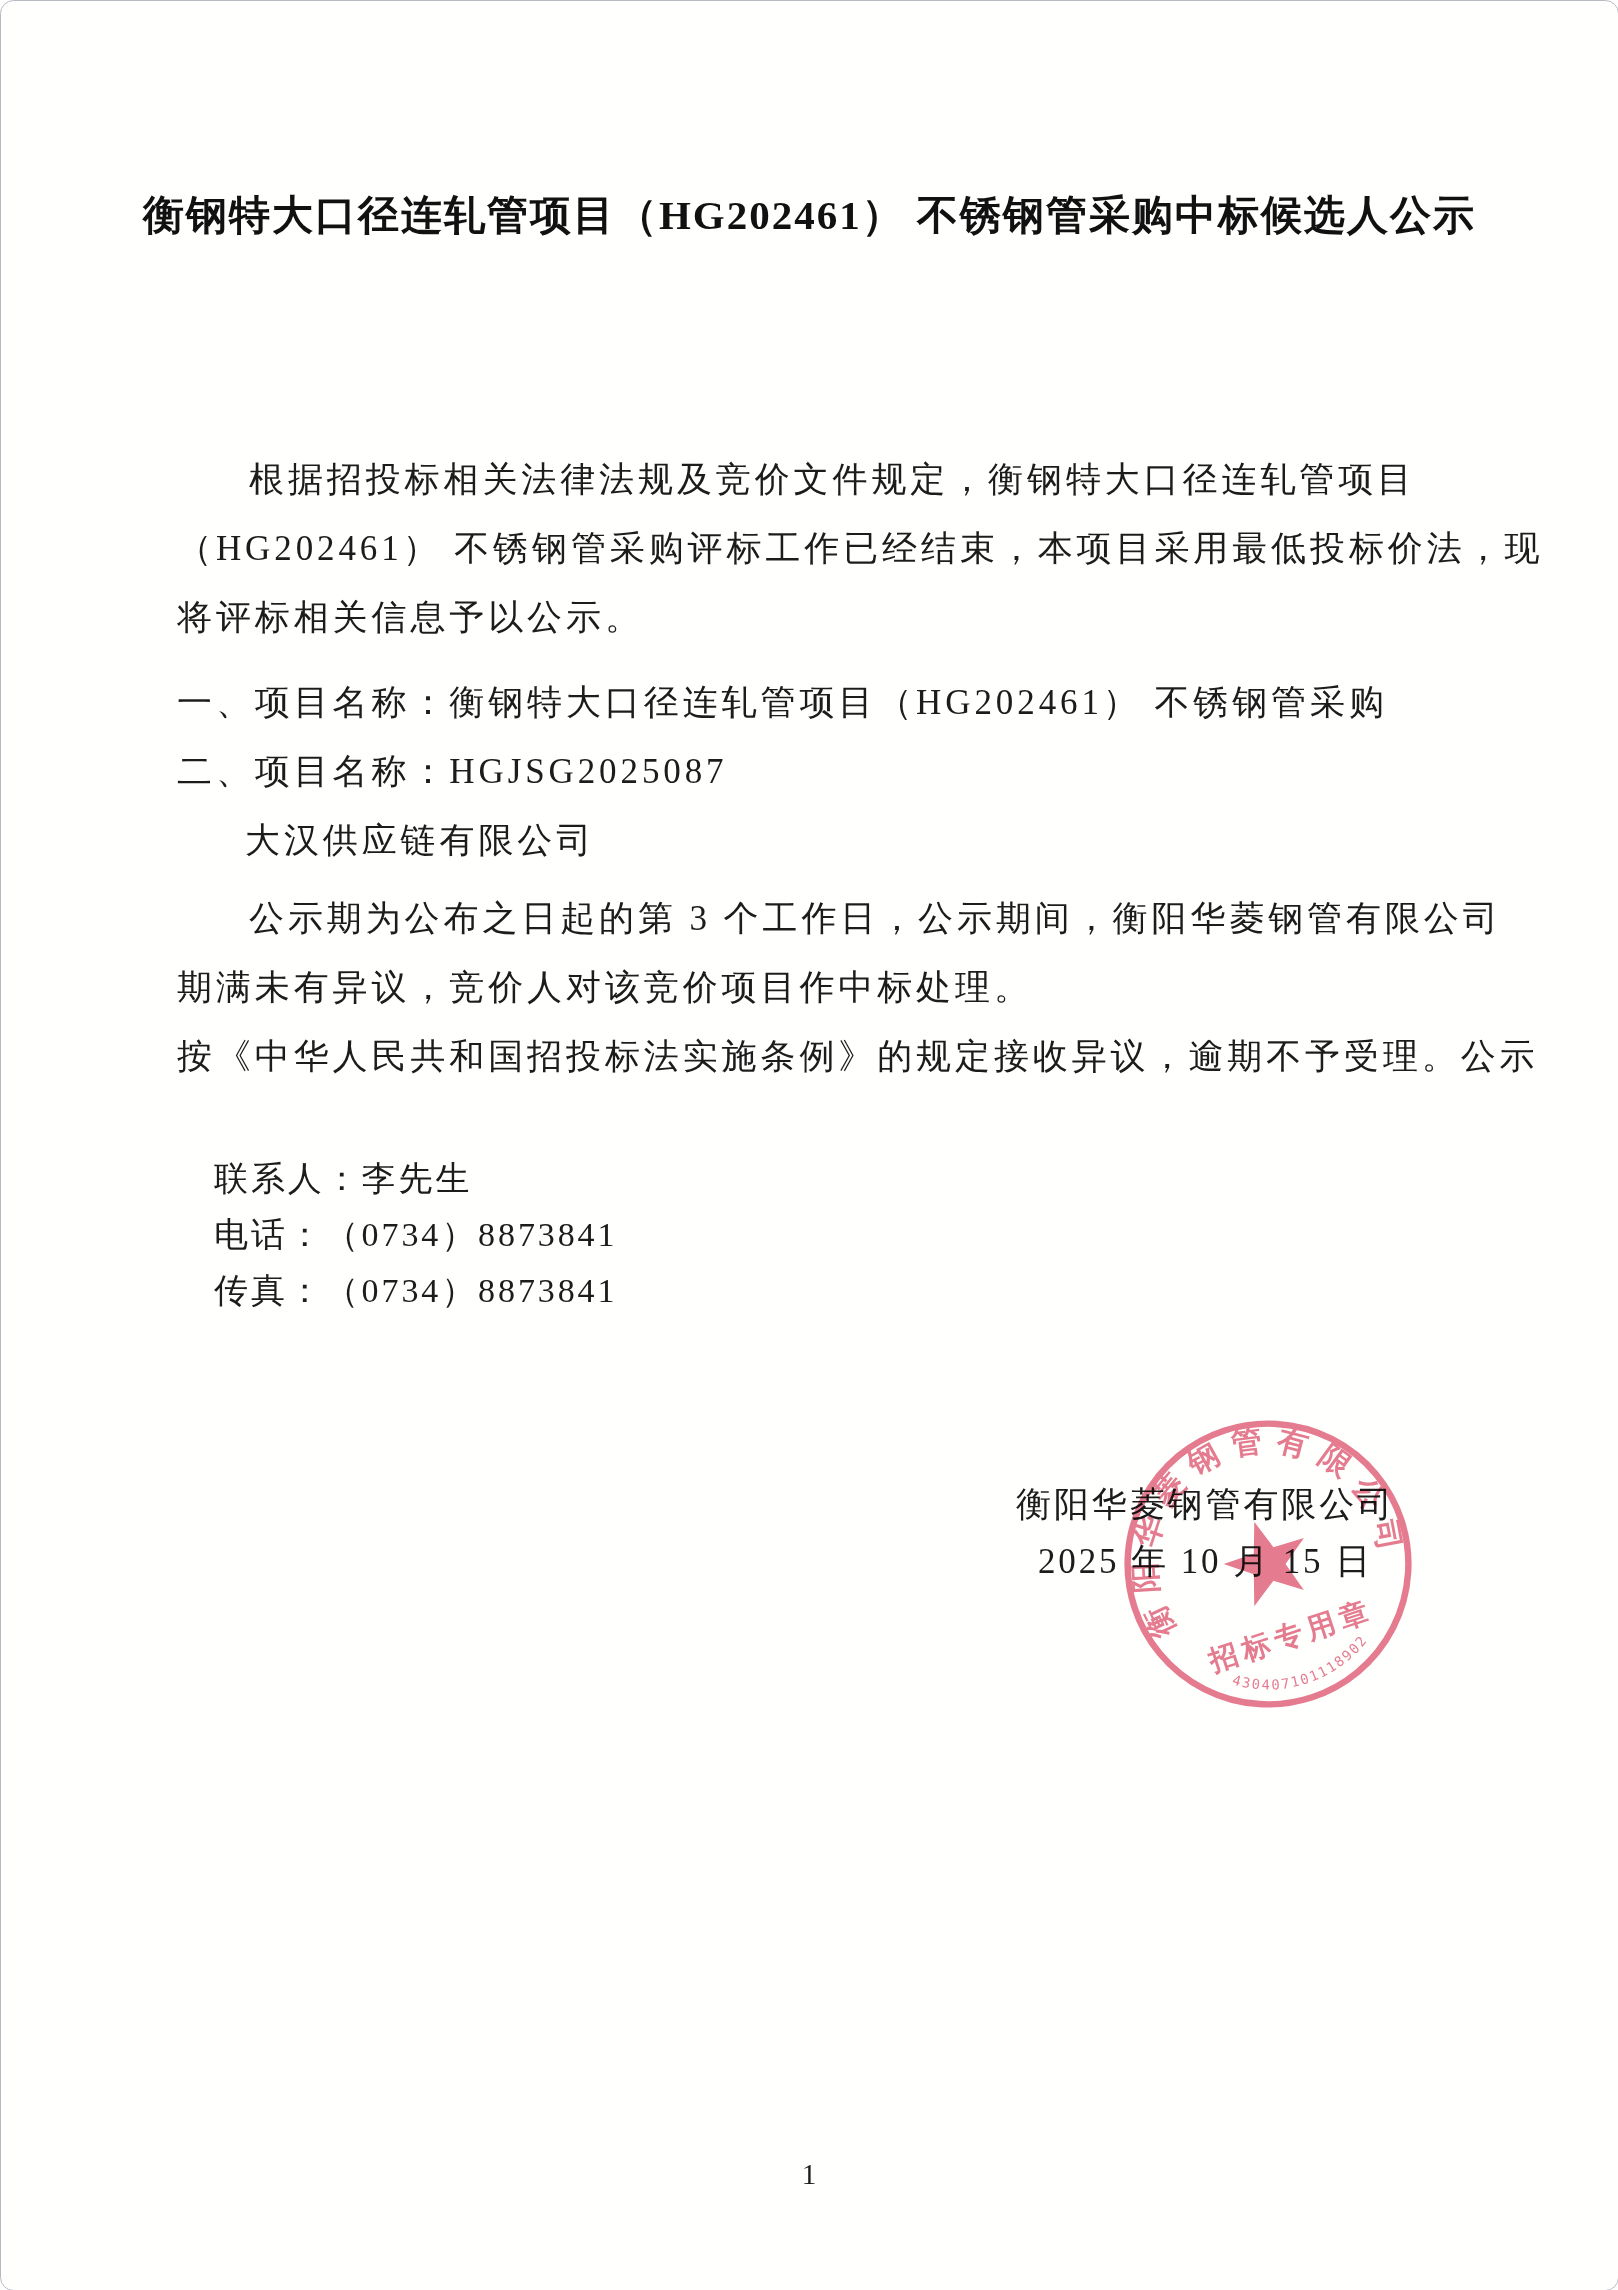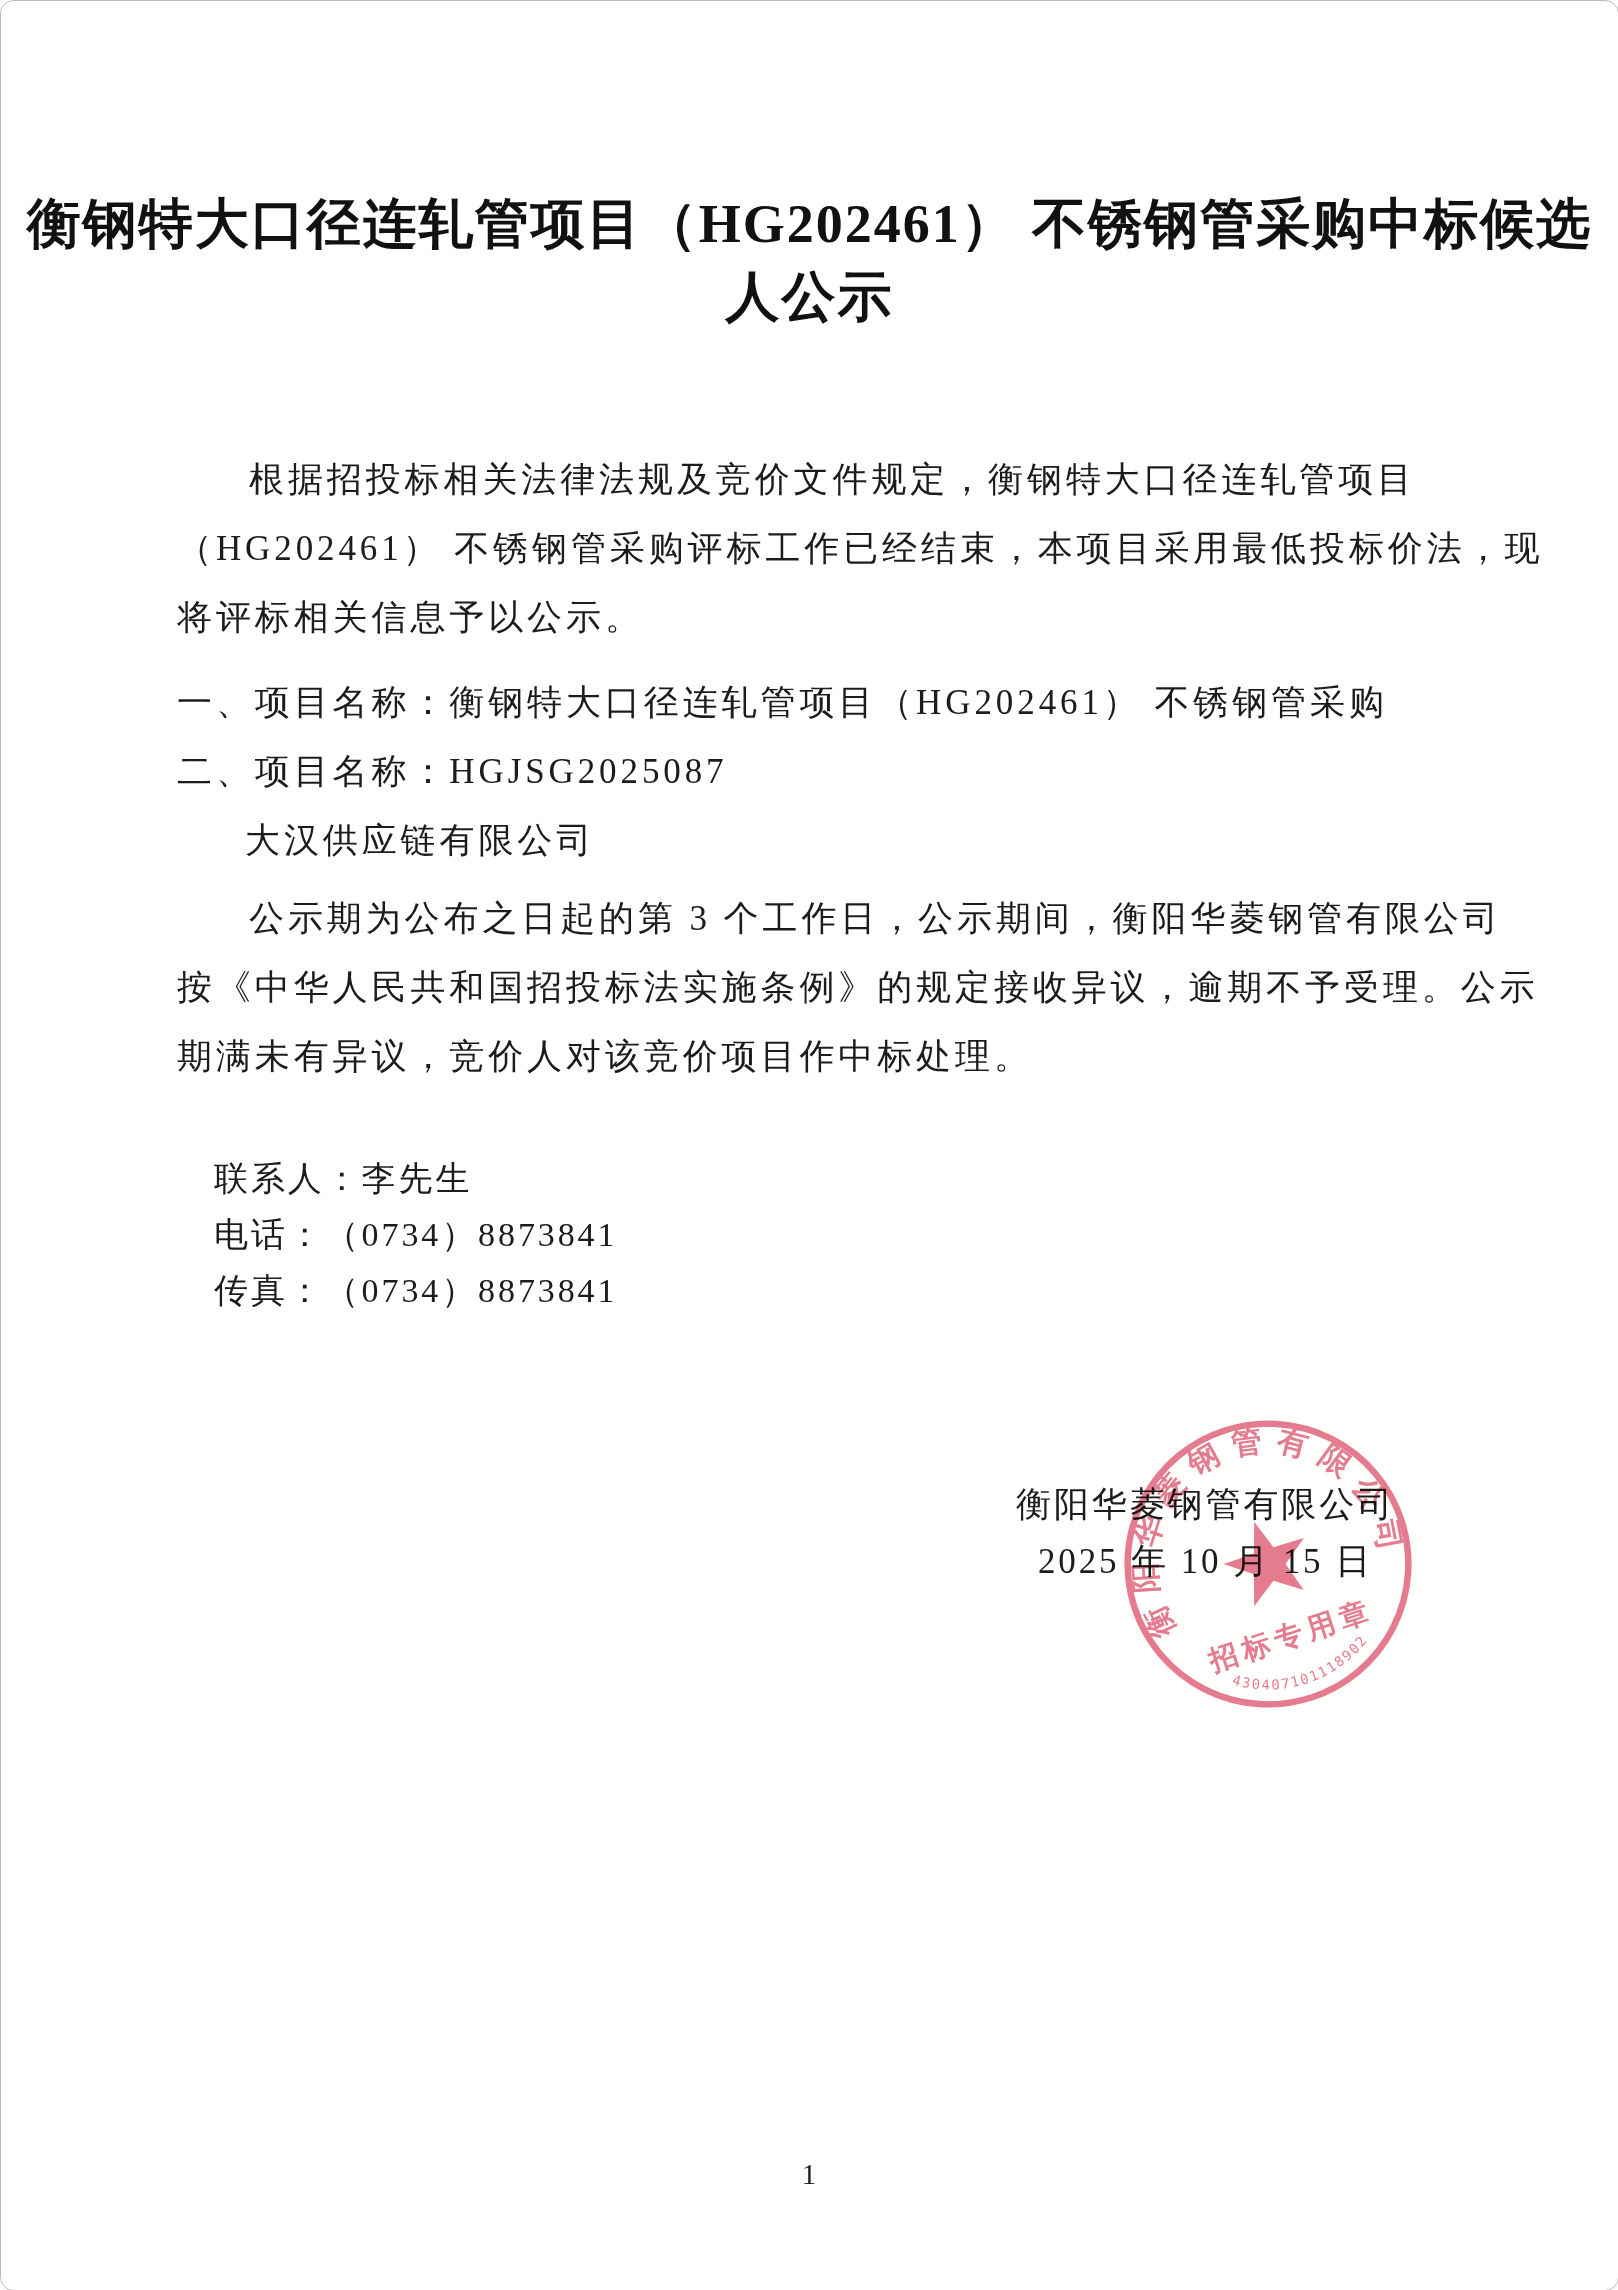--- a/index.html
+++ b/index.html
@@ -17,21 +17,21 @@
     overflow: hidden;
     font-family: "Liberation Serif", "DejaVu Serif", serif;
     color: #1c1c1c;
   }
   .doc-title {
     position: absolute;
     top: 187px;
     left: 0;
     width: 100%;
     text-align: center;
-    font-size: 54px;
+    font-size: 41px;
     font-weight: bold;
     letter-spacing: 2px;
     color: #111;
   }
   .body-text {
     position: absolute;
     top: 444px;
     left: 176px;
     right: 146px;
     font-size: 35px;
@@ -96,22 +96,22 @@
   <div class="body-text">
     <div class="line indent2">根据招投标相关法律法规及竞价文件规定，衡钢特大口径连轧管项目</div>
     <div class="line">（HG202461） 不锈钢管采购评标工作已经结束，本项目采用最低投标价法，现</div>
     <div class="line">将评标相关信息予以公示。</div>
 
     <div class="line mt16">一、项目名称：衡钢特大口径连轧管项目（HG202461） 不锈钢管采购</div>
     <div class="line">二、项目名称：HGJSG2025087</div>
     <div class="line indent1">大汉供应链有限公司</div>
 
     <div class="line indent2 mt10">公示期为公布之日起的第 3 个工作日，公示期间，衡阳华菱钢管有限公司</div>
+    <div class="line">期满未有异议，竞价人对该竞价项目作中标处理。</div>
     <div class="line">按《中华人民共和国招投标法实施条例》的规定接收异议，逾期不予受理。公示</div>
-    <div class="line">期满未有异议，竞价人对该竞价项目作中标处理。</div>
 
     <div class="contact-block">
       <div class="line">联系人：李先生</div>
       <div class="line">电话：（0734）8873841</div>
       <div class="contact-row">
         <span>传真：（0734）8873841</span>
         <span class="gap"></span>
       </div>
     </div>
   </div>

